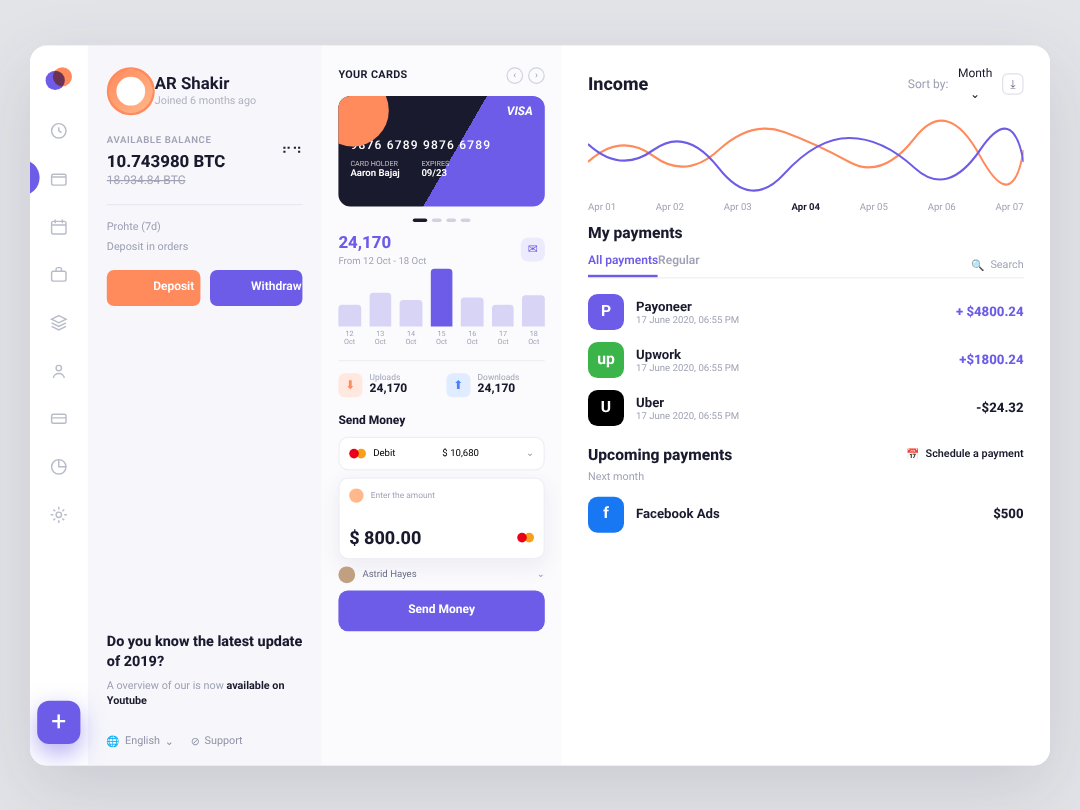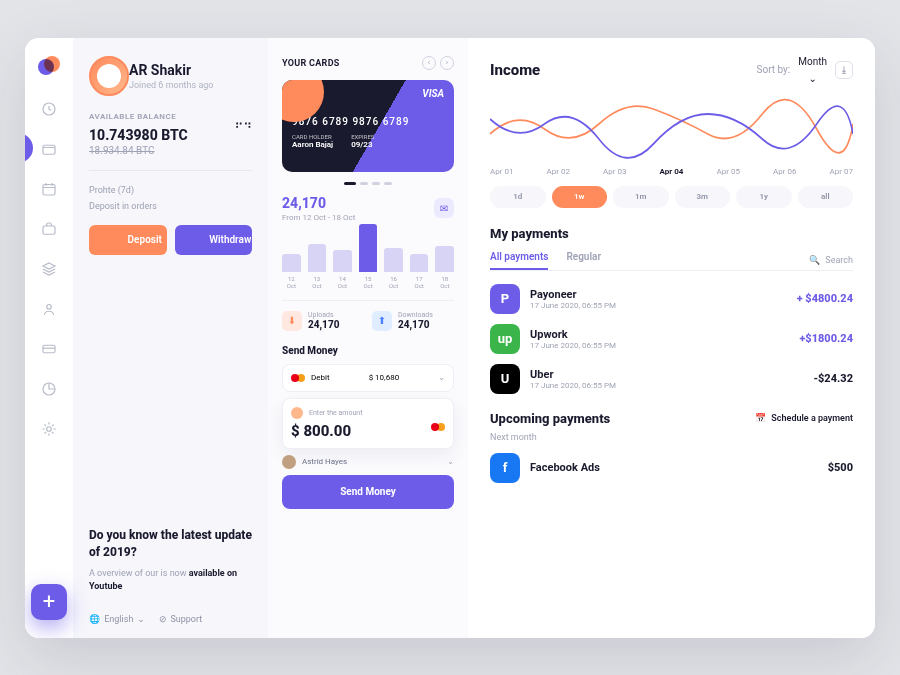--- a/index.html
+++ b/index.html
@@ -74,41 +74,41 @@
   .iov{font-size:10px;font-weight:800;color:#1a1a2e;}
   .sendT{font-size:10px;font-weight:800;color:#1a1a2e;margin:14px 0 8px;}
   .sendcard{background:#fff;border:1px solid #eeeef5;border-radius:8px;padding:8px;display:flex;align-items:center;justify-content:space-between;font-size:8px;margin-bottom:6px;}
   .mc{width:14px;height:10px;position:relative;}
   .mc::before,.mc::after{content:"";position:absolute;width:8px;height:8px;border-radius:50%;top:1px;}
   .mc::before{background:#eb001b;left:0;}
   .mc::after{background:#f79e1b;right:0;mix-blend-mode:multiply;}
   .amtcard{background:#fff;border:1px solid #eeeef5;border-radius:8px;padding:8px;box-shadow:0 6px 18px rgba(60,60,90,.08);margin-bottom:6px;}
   .amtrow{display:flex;align-items:center;gap:6px;font-size:7px;color:#a0a3b5;}
   .amtav{width:12px;height:12px;border-radius:50%;background:#ffb88c;}
-  .amtval{font-size:15px;font-weight:800;color:#1a1a2e;margin-top:3px;display:flex;justify-content:space-between;align-items:flex-start;}
+  .amtval{font-size:15px;font-weight:800;color:#1a1a2e;margin-top:20px;display:flex;justify-content:space-between;align-items:center;}
   .contact{display:flex;align-items:center;gap:6px;font-size:8px;color:#6b6e85;margin-bottom:6px;}
   .cav{width:14px;height:14px;border-radius:50%;background:#c0a080;}
   .sendbtn{height:34px;background:#6c5ce7;border-radius:8px;color:#fff;font-size:10px;font-weight:700;display:flex;align-items:center;justify-content:center;}
   
   .col3{flex:1;background:#fff;padding:18px 22px;overflow:hidden;}
   .mh{display:flex;justify-content:space-between;align-items:center;margin-bottom:10px;text-align:right;}
   .mh h2{font-size:15px;font-weight:800;color:#1a1a2e;}
   .sortrow{display:flex;align-items:center;gap:8px;font-size:10px;color:#9da0b3;}
   .sortsel{display:flex;align-items:center;gap:6px;color:#1a1a2e;font-weight:400;flex-direction:column;}
   .dl{width:18px;height:18px;border:1px solid #e0e0ea;border-radius:5px;display:flex;align-items:center;justify-content:center;color:#6b6e85;}
   .chart{height:65px;position:relative;margin-bottom:8px;}
   .chart svg{width:100%;height:100%;stroke-width:1.8;}
   .dates{display:flex;justify-content:space-between;font-size:8px;color:#a0a3b5;margin-bottom:10px;}
   .dates .on{color:#1a1a2e;font-weight:700;}
   .pills{display:flex;gap:6px;margin-bottom:18px;}
   .pill{flex:1;height:22px;border-radius:11px;background:#f6f6fb;font-size:8px;color:#8f93a6;display:flex;align-items:center;justify-content:center;font-weight:600;}
   .pill.on{background:#ff8a5c;color:#fff;}
   .payh{font-size:13px;font-weight:800;color:#1a1a2e;margin-bottom:10px;}
   .tabs{display:flex;justify-content:space-between;align-items:center;border-bottom:1px solid #eeeef5;margin-bottom:8px;}
-  .tabl{display:flex;gap:18px;font-size:10px;}
+  .tabl{display:flex;font-size:10px;}
   .tab{padding-bottom:6px;color:#a0a3b5;font-weight:600;}
   .tab.on{color:#6c5ce7;border-bottom:2px solid #6c5ce7;}
   .srch{font-size:9px;color:#a0a3b5;display:flex;align-items:center;gap:5px;}
   .grp{font-size:9px;color:#a0a3b5;margin:6px 0;}
   .payrow{display:flex;align-items:center;gap:10px;padding:5px 0;}
   .pico{width:30px;height:30px;border-radius:8px;display:flex;align-items:center;justify-content:center;color:#fff;font-size:13px;font-weight:700;}
   .pn{font-size:11px;font-weight:700;color:#1a1a2e;}
   .pd{font-size:8px;color:#a0a3b5;}
   .pa{margin-left:auto;font-size:11px;font-weight:800;}
   .pa.pos{color:#6c5ce7;}
@@ -342,28 +342,20 @@
     </div>
     <div class="dates" id="dates">
         <span>Apr 01</span>
         <span>Apr 02</span>
         <span>Apr 03</span>
         <span class="on">Apr 04</span>
         <span>Apr 05</span>
         <span>Apr 06</span>
         <span>Apr 07</span>
       </div>
-    <div class="pills" id="pills">
-        <div class="pill">1d</div>
-        <div class="pill on">1w</div>
-        <div class="pill">1m</div>
-        <div class="pill">3m</div>
-        <div class="pill">1y</div>
-        <div class="pill">all</div>
-      </div>
 
     <div class="payh">My payments</div>
     <div class="tabs">
       <div class="tabl">
         <div class="tab on">All payments</div>
         <div class="tab">Regular</div>
       </div>
       <div class="srch">🔍 <span>Search</span></div>
     </div>
     <div id="paylist">

